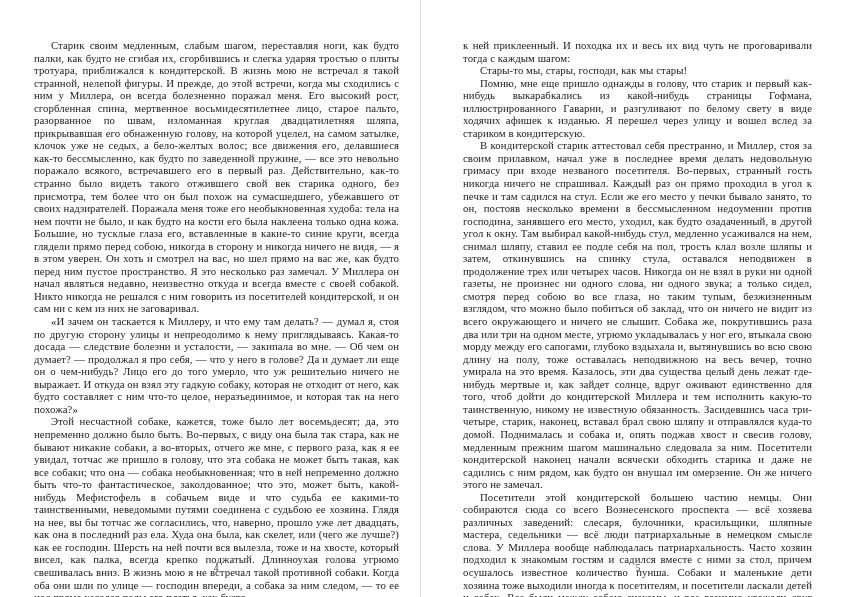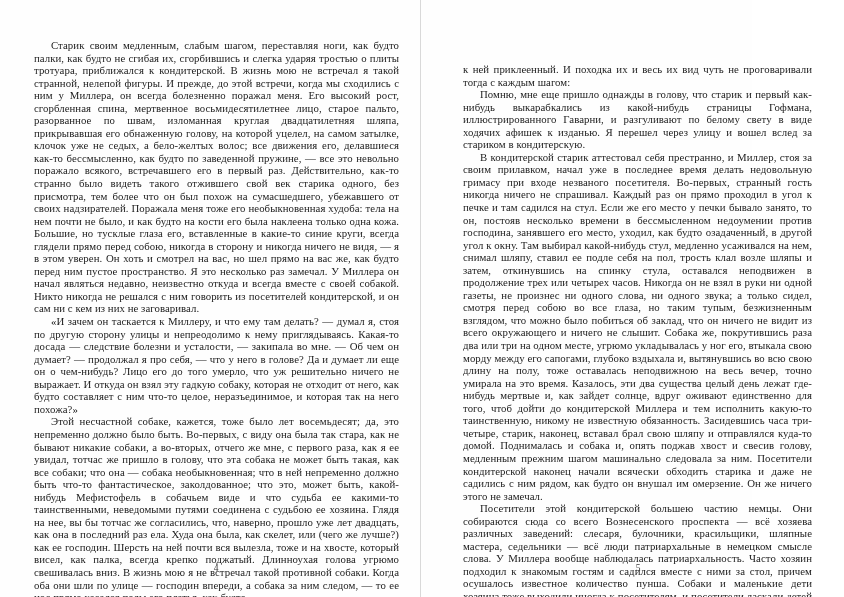--- a/index.html
+++ b/index.html
@@ -28,21 +28,21 @@
     line-height: 12.55px;
     color: #1c1c1c;
     text-align: justify;
     hyphens: auto;
     -webkit-hyphens: auto;
     letter-spacing: 0.05px;
   }
   .page-text.left  { left: 34px;  width: 365px; }
   .page-text.right { left: 463px; width: 349px; }
   .page-text p { margin: 0; text-indent: 17px; }
-  .page-text p.no-indent { text-indent: 0; margin-top: 24px; }
+  .page-text p.no-indent { text-indent: 0; }
   .page-num {
     position: absolute;
     top: 563px;
     width: 40px;
     text-align: center;
     font-size: 9.5px;
     color: #3a3a3a;
   }
   .page-num.left  { left: 196px; }
   .page-num.right { left: 618px; }
@@ -54,20 +54,21 @@
   <div class="gutter-line"></div>
 
   <div class="page-text left">
       <p>Старик своим медленным, слабым шагом, переставляя ноги, как будто палки, как будто не сгибая их, сгорбившись и слегка ударяя тростью о плиты тротуара, приближался к кондитерской. В жизнь мою не встречал я такой странной, нелепой фигуры. И прежде, до этой встречи, когда мы сходились с ним у Миллера, он всегда болезненно поражал меня. Его высокий рост, сгорбленная спина, мертвенное восьмидесятилетнее лицо, старое пальто, разорванное по швам, изломанная круглая двадцатилетняя шляпа, прикрывавшая его обнаженную голову, на которой уцелел, на самом затылке, клочок уже не седых, а бело-желтых волос; все движения его, делавшиеся как-то бессмысленно, как будто по заведенной пружине, — все это невольно поражало всякого, встречавшего его в первый раз. Действительно, как-то странно было видеть такого отжившего свой век старика одного, без присмотра, тем более что он был похож на сумасшедшего, убежавшего от своих надзирателей. Поражала меня тоже его необыкновенная худоба: тела на нем почти не было, и как будто на кости его была наклеена только одна кожа. Большие, но тусклые глаза его, вставленные в какие-то синие круги, всегда глядели прямо перед собою, никогда в сторону и никогда ничего не видя, — я в этом уверен. Он хоть и смотрел на вас, но шел прямо на вас же, как будто перед ним пустое пространство. Я это несколько раз замечал. У Миллера он начал являться недавно, неизвестно откуда и всегда вместе с своей собакой. Никто никогда не решался с ним говорить из посетителей кондитерской, и он сам ни с кем из них не заговаривал.</p>
       <p>«И зачем он таскается к Миллеру, и что ему там делать? — думал я, стоя по другую сторону улицы и непреодолимо к нему приглядываясь. Какая-то досада — следствие болезни и усталости, — закипала во мне. — Об чем он думает? — продолжал я про себя, — что у него в голове? Да и думает ли еще он о чем-нибудь? Лицо его до того умерло, что уж решительно ничего не выражает. И откуда он взял эту гадкую собаку, которая не отходит от него, как будто составляет с ним что-то целое, неразъединимое, и которая так на него похожа?»</p>
       <p>Этой несчастной собаке, кажется, тоже было лет восемьдесят; да, это непременно должно было быть. Во-первых, с виду она была так стара, как не бывают никакие собаки, а во-вторых, отчего же мне, с первого раза, как я ее увидал, тотчас же пришло в голову, что эта собака не может быть такая, как все собаки; что она — собака необыкновенная; что в ней непременно должно быть что-то фантастическое, заколдованное; что это, может быть, какой-нибудь Мефистофель в собачьем виде и что судьба ее какими-то таинственными, неведомыми путями соединена с судьбою ее хозяина. Глядя на нее, вы бы тотчас же согласились, что, наверно, прошло уже лет двадцать, как она в последний раз ела. Худа она была, как скелет, или (чего же лучше?) как ее господин. Шерсть на ней почти вся вылезла, тоже и на хвосте, который висел, как палка, всегда крепко поджатый. Длинноухая голова угрюмо свешивалась вниз. В жизнь мою я не встречал такой противной собаки. Когда оба они шли по улице — господин впереди, а собака за ним следом, — то ее нос прямо касался полы его платья, как будто</p>
     </div>
 
   <div class="page-text right">
       <p class="no-indent">к ней приклеенный. И походка их и весь их вид чуть не проговаривали тогда с каждым шагом:</p>
+      <p>Стары-то мы, стары, господи, как мы стары!</p>
       <p>Помню, мне еще пришло однажды в голову, что старик и первый как-нибудь выкарабкались из какой-нибудь страницы Гофмана, иллюстрированного Гаварни, и разгуливают по белому свету в виде ходячих афишек к изданью. Я перешел через улицу и вошел вслед за стариком в кондитерскую.</p>
       <p>В кондитерской старик аттестовал себя престранно, и Миллер, стоя за своим прилавком, начал уже в последнее время делать недовольную гримасу при входе незваного посетителя. Во-первых, странный гость никогда ничего не спрашивал. Каждый раз он прямо проходил в угол к печке и там садился на стул. Если же его место у печки бывало занято, то он, постояв несколько времени в бессмысленном недоумении против господина, занявшего его место, уходил, как будто озадаченный, в другой угол к окну. Там выбирал какой-нибудь стул, медленно усаживался на нем, снимал шляпу, ставил ее подле себя на пол, трость клал возле шляпы и затем, откинувшись на спинку стула, оставался неподвижен в продолжение трех или четырех часов. Никогда он не взял в руки ни одной газеты, не произнес ни одного слова, ни одного звука; а только сидел, смотря перед собою во все глаза, но таким тупым, безжизненным взглядом, что можно было побиться об заклад, что он ничего не видит из всего окружающего и ничего не слышит. Собака же, покрутившись раза два или три на одном месте, угрюмо укладывалась у ног его, втыкала свою морду между его сапогами, глубоко вздыхала и, вытянувшись во всю свою длину на полу, тоже оставалась неподвижною на весь вечер, точно умирала на это время. Казалось, эти два существа целый день лежат где-нибудь мертвые и, как зайдет солнце, вдруг оживают единственно для того, чтоб дойти до кондитерской Миллера и тем исполнить какую-то таинственную, никому не известную обязанность. Засидевшись часа три-четыре, старик, наконец, вставал брал свою шляпу и отправлялся куда-то домой. Поднималась и собака и, опять поджав хвост и свесив голову, медленным прежним шагом машинально следовала за ним. Посетители кондитерской наконец начали всячески обходить старика и даже не садились с ним рядом, как будто он внушал им омерзение. Он же ничего этого не замечал.</p>
       <p>Посетители этой кондитерской большею частию немцы. Они собираются сюда со всего Вознесенского проспекта — всё хозяева различных заведений: слесаря, булочники, красильщики, шляпные мастера, седельники — всё люди патриархальные в немецком смысле слова. У Миллера вообще наблюдалась патриархальность. Часто хозяин подходил к знакомым гостям и садился вместе с ними за стол, причем осушалось известное количество пунша. Собаки и маленькие дети хозяина тоже выходили иногда к посетителям, и посетители ласкали детей и собак. Все были между собою знакомы, и все взаимно уважали друг друга. И когда гости углублялись в чтение немецких газет, за дверью, в квартире хозяина, трещал августин, наигрываемый на дребезжащих фортепьянах</p>
     </div>
 
   <div class="page-num left">4</div>
 
   <div class="page-num right">5</div>
 </div>
 

